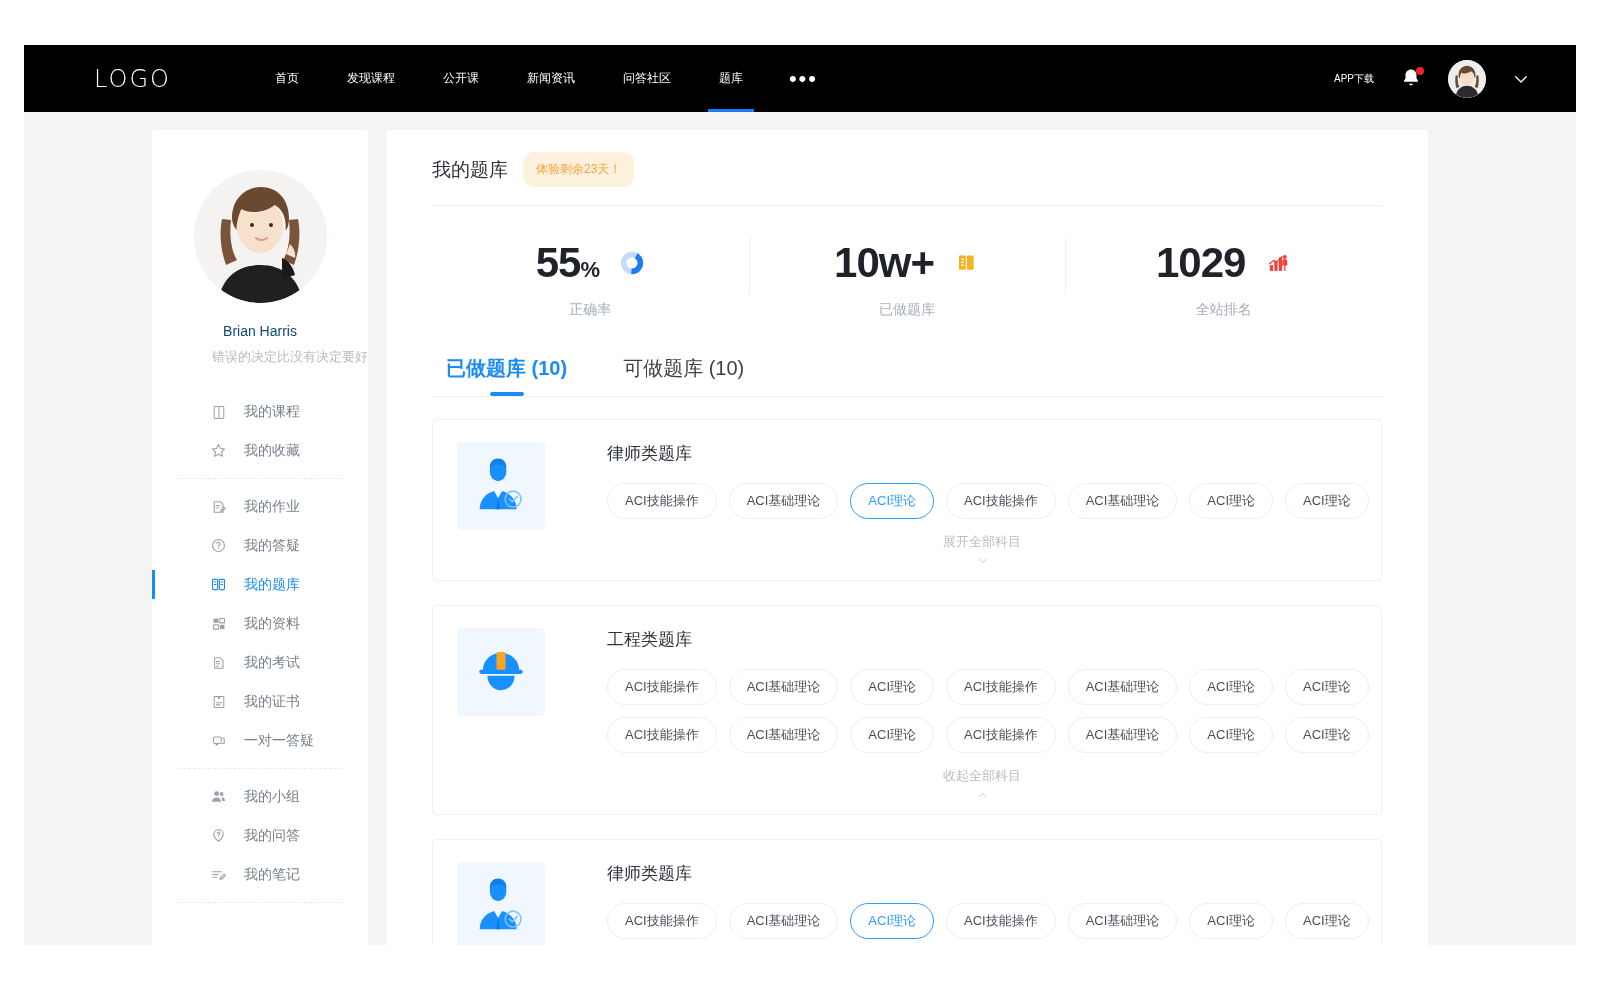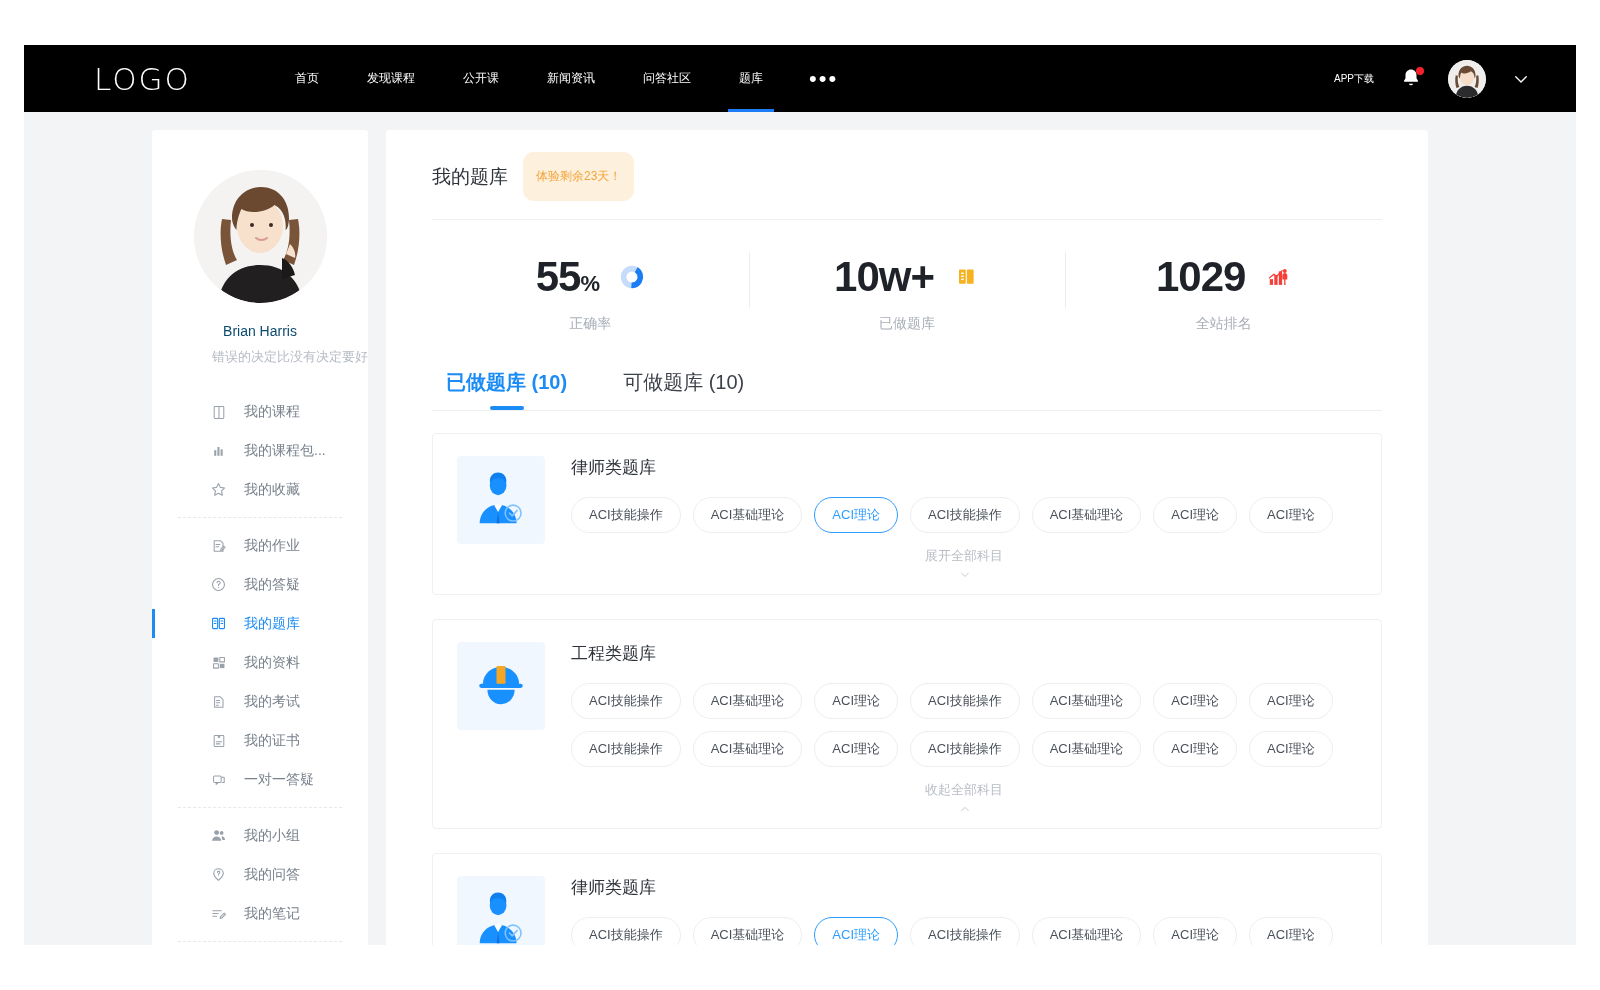--- a/index.html
+++ b/index.html
@@ -27,21 +27,21 @@
   .topbar {
     position: relative;
     height: 67px;
     background: #000000;
     display: flex;
     align-items: center;
     padding: 0 46px 0 70px;
   }
   .logo {
     font-family: "DejaVu Sans", sans-serif;
-    font-size: 31px;
+    font-size: 24px;
     letter-spacing: 2px;
     color: #ffffff;
     font-weight: 300;
     margin-right: 80px;
     white-space: nowrap;
   }
   .nav { display: flex; align-items: center; height: 100%; }
   .nav-item {
     position: relative;
     color: #ffffff;
@@ -174,21 +174,21 @@
     align-items: center;
     gap: 15px;
     padding-bottom: 18px;
     border-bottom: 1px solid #eeeff1;
   }
   .main-title { font-size: 19px; color: #2f343b; }
   .trial-badge {
     background: #fdf0dc;
     color: #f3a43a;
     font-size: 12px;
-    padding: 16px 13px;
+    padding: 9px 13px;
     border-radius: 11px;
     white-space: nowrap;
   }
   
   .stats {
     display: flex;
     align-items: stretch;
     padding: 28px 0 16px 0;
   }
   .stat {
@@ -262,21 +262,21 @@
     gap: 26px;
     background: #fff;
   }
   .qcard-thumb {
     width: 88px; height: 88px;
     border-radius: 4px;
     background: #f1f7fe;
     flex: 0 0 88px;
     display: flex; align-items: center; justify-content: center;
   }
-  .qcard-body { flex: 1 1 auto; min-width: 0; }
+  .qcard-body { flex: 1 1 auto; min-width: 0; margin-left: 36px; }
   .qcard-title {
     font-size: 17px;
     color: #2f343b;
     margin-bottom: 18px;
   }
   .tagrow {
     display: flex;
     gap: 12px;
     margin-bottom: 12px;
     flex-wrap: nowrap;
@@ -402,30 +402,20 @@
               <span class="mi-icon">
                 <svg viewBox="0 0 20 20" width="16" height="16">
                   <rect x="4" y="3" width="12" height="15" rx="1" fill="none" stroke="currentColor" stroke-width="1.3" stroke-linecap="round" stroke-linejoin="round"></rect>
                   <path d="M10 3v15" fill="none" stroke="currentColor" stroke-width="1.3" stroke-linecap="round" stroke-linejoin="round"></path>
                 </svg>
               </span>
               <span class="mi-label">我的课程</span>
             </div>
             <div class="menu-item">
               <span class="mi-icon">
-                <svg viewBox="0 0 20 20" width="16" height="16">
-                  <rect x="4" y="9" width="2.6" height="7" fill="currentColor"></rect>
-                  <rect x="8" y="5" width="2.6" height="11" fill="currentColor"></rect>
-                  <rect x="12" y="8" width="2.6" height="8" fill="currentColor"></rect>
-                </svg>
-              </span>
-              <span class="mi-label">我的课程包...</span>
-            </div>
-            <div class="menu-item">
-              <span class="mi-icon">
                 <svg viewBox="0 0 20 20" width="17" height="17">
                   <path d="M10 3l2.2 4.5 5 .7-3.6 3.5.9 5-4.5-2.4L5.5 16.7l.9-5L2.8 8.2l5-.7z" fill="none" stroke="currentColor" stroke-width="1.3" stroke-linecap="round" stroke-linejoin="round"></path>
                 </svg>
               </span>
               <span class="mi-label">我的收藏</span>
             </div>
             <div class="menu-sep"></div>
             <div class="menu-item">
               <span class="mi-icon">
                 <svg viewBox="0 0 20 20" width="16" height="16">

